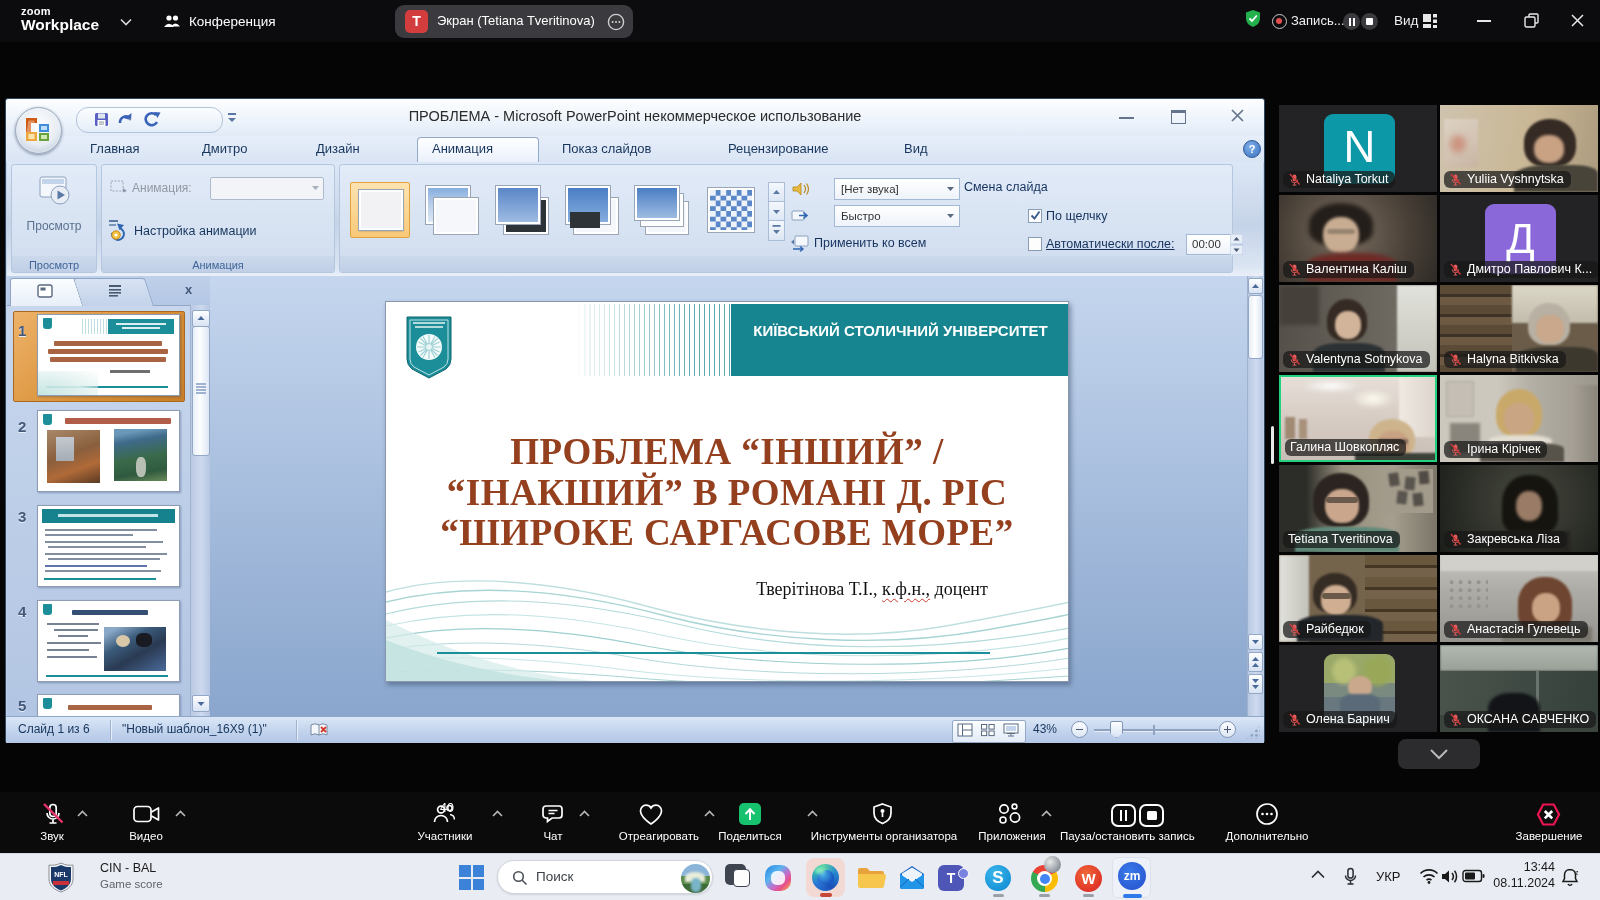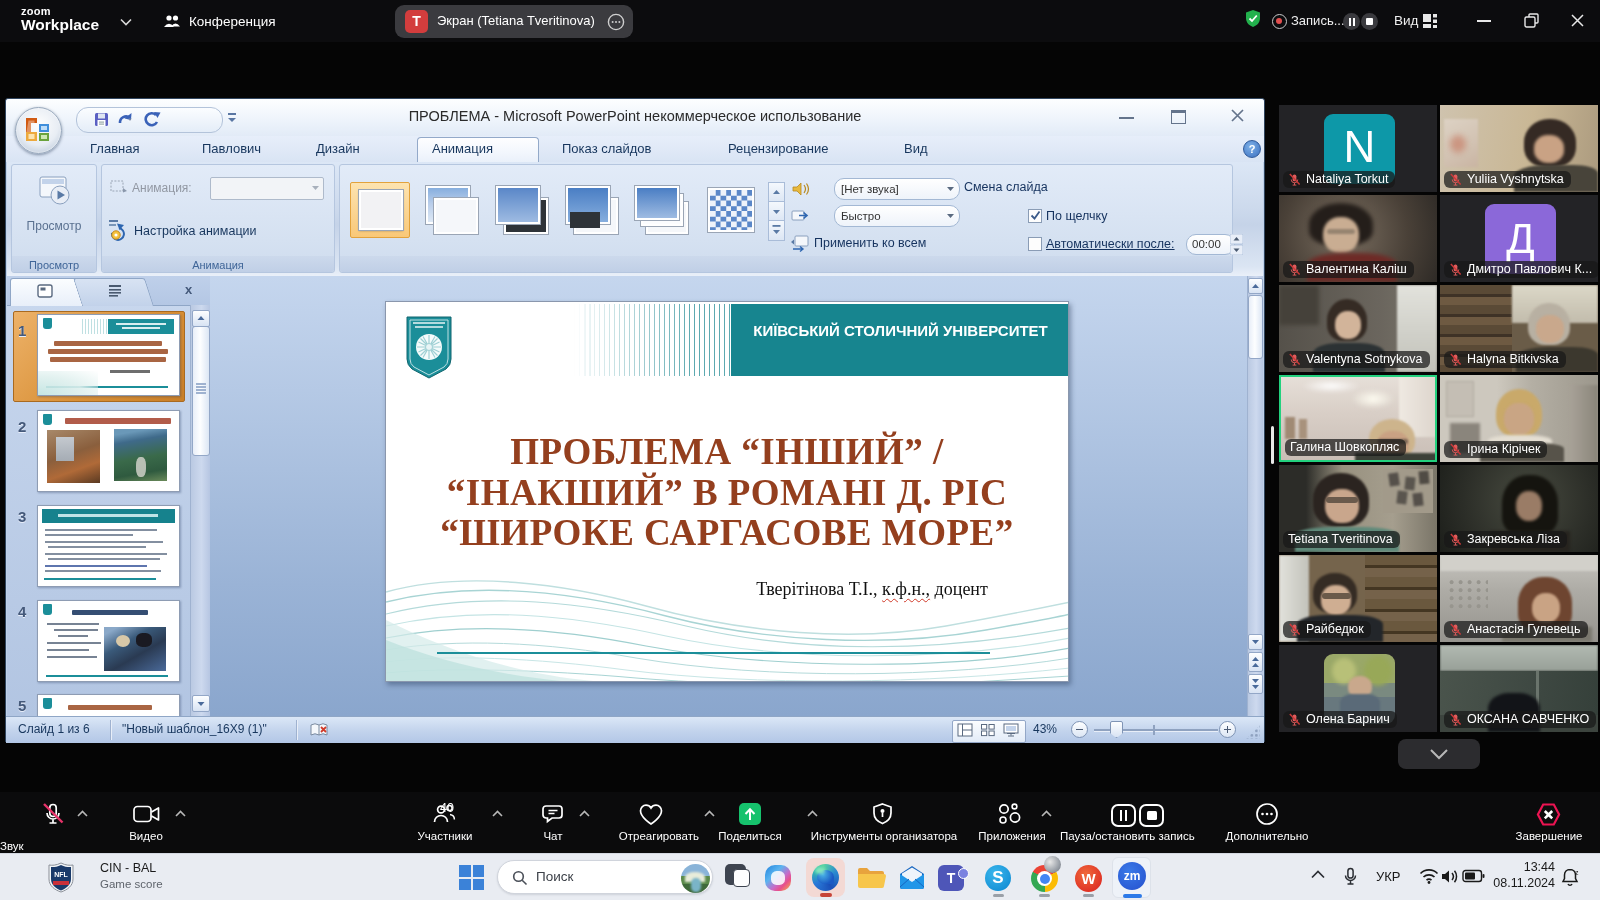--- a/index.html
+++ b/index.html
@@ -4,21 +4,21 @@
 <style>
 html,body{margin:0;padding:0;width:1600px;height:900px;overflow:hidden;background:#000;}
 body{font-family:"Liberation Sans",sans-serif;position:relative;}
 .a{position:absolute;}
 .lbl{position:absolute;left:4px;bottom:4px;height:17px;background:rgba(24,24,24,.72);border-radius:6px;color:#fff;font-size:12.5px;line-height:17px;display:flex;align-items:center;padding:0 7px 0 5px;white-space:nowrap;}
 .mic{width:13px;height:13px;margin-right:5px;flex:0 0 auto;}
 .tile{position:absolute;width:158px;height:87px;overflow:hidden;background:#232326;}
 .tbtxt{color:#fff;font-size:11.5px;}
 .rbl{color:#3f6598;font-size:11px;text-align:center;}
 .rtxt{color:#15325e;font-size:12px;}
-.combo{position:absolute;background:linear-gradient(#fff,#eef3fa);border:1px solid #a3b8d4;border-radius:10px;color:#333;font-size:11.5px;}
+.combo{position:absolute;background:linear-gradient(#fff,#eef3fa);border:1px solid #a3b8d4;border-radius:0;color:#333;font-size:11.5px;}
 .cbx{position:absolute;width:12px;height:12px;background:#fdfdfd;border:1px solid #8a9cb5;}
 .thumbnum{position:absolute;font-size:15px;font-weight:bold;color:#44597a;text-shadow:0 1px 0 #e8eefa;z-index:5;}
 .tslide{position:absolute;background:#fff;border:1px solid #8e9cb3;box-shadow:1px 1px 2px rgba(40,60,100,.35);}
 </style>
 </head>
 <body>
 <div class="a" style="left:0;top:0;width:1600px;height:42px;background:#0c0c0e;">
   <div class="a" style="left:21px;top:5px;color:#fff;font-size:11px;font-weight:bold;letter-spacing:.3px;">zoom</div>
   <div class="a" style="left:21px;top:16px;color:#fff;font-size:15.5px;font-weight:bold;">Workplace</div>
   <svg class="a" style="left:119px;top:17px;" width="14" height="10" viewBox="0 0 14 10">
@@ -109,21 +109,21 @@
         <rect x="4.5" y="18" width="6" height="5" fill="#fbe3b0"></rect>
     <rect x="15" y="8" width="10" height="8" fill="#3f8edb"></rect>
         <rect x="17" y="10" width="6" height="4" fill="#bcdcf8"></rect>
     <rect x="15" y="17" width="10" height="8" fill="#6aa33c"></rect>
         <rect x="17" y="19" width="6" height="4" fill="#cde8b2"></rect>
   </svg>
 </div>
 <div class="a" style="left:0;top:37px;width:1258px;height:26px;background:linear-gradient(#e7eefa,#d9e4f4);">
   <div class="a" style="left:411px;top:1px;width:120px;height:25px;background:linear-gradient(#fefeff,#f2f6fd 60%,#e9f0fa);border:1px solid #93a9c9;border-bottom:none;border-radius:4px 4px 0 0;"></div>
   <div class="a" style="left:84px;top:5px;font-size:13px;color:#17365d;">Главная</div>
-  <div class="a" style="left:196px;top:5px;font-size:13px;color:#17365d;">Павлович</div>
+  <div class="a" style="left:196px;top:5px;font-size:13px;color:#17365d;">Дмитро</div>
   <div class="a" style="left:310px;top:5px;font-size:13px;color:#17365d;">Дизайн</div>
   <div class="a" style="left:426px;top:5px;font-size:13px;color:#17365d;">Анимация</div>
   <div class="a" style="left:556px;top:5px;font-size:13px;color:#17365d;">Показ слайдов</div>
   <div class="a" style="left:722px;top:5px;font-size:13px;color:#17365d;">Рецензирование</div>
   <div class="a" style="left:898px;top:5px;font-size:13px;color:#17365d;">Вид</div>
   <div class="a" style="left:1237px;top:4px;width:16px;height:16px;border-radius:50%;background:radial-gradient(circle at 40% 35%,#7fb2e8,#3a6fc0);border:1px solid #2f5a9a;color:#fff;font-size:11px;font-weight:bold;text-align:center;line-height:16px;">?</div>
 </div>
 <div class="a" style="left:1px;top:63px;width:1256px;height:114px;background:linear-gradient(#dce7f6,#ccd9ec 42%,#c5d3e8 55%,#dbe5f3 92%,#eaf0f9);border-bottom:1px solid #97abc9;">
   <div class="a" style="left:4px;top:2px;width:84px;height:107px;border:1px solid #b5c6df;border-radius:3px;background:linear-gradient(#e2ebf8,#d5e1f1 70%,#cfdcee);">
     <div class="a" style="left:0;bottom:0;width:100%;height:16px;background:linear-gradient(#ccd9ec,#c0cfe6);border-radius:0 0 3px 3px;"></div>
@@ -579,21 +579,21 @@
       <path d="M2 2 L10 10 L18 2" stroke="#b8b8b8" stroke-width="2" fill="none"></path>
     </svg>
   </div>
 <div class="a" style="left:1271px;top:426px;width:3px;height:38px;background:#e8e8e8;border-radius:2px;"></div>
 <div class="a" style="left:0;top:792px;width:1600px;height:61px;background:#0b0b0c;">
   <svg class="a" style="left:40px;top:9px;" width="26" height="26" viewBox="0 0 26 26">
       <path d="M13 3.5a3.2 3.2 0 0 1 3.2 3.2v5.6a3.2 3.2 0 0 1-6.4 0V6.7A3.2 3.2 0 0 1 13 3.5Z" fill="none" stroke="#fff" stroke-width="1.7"></path>
       <path d="M7 12a6 6 0 0 0 12 0M13 18v4M9.5 22h7" stroke="#fff" stroke-width="1.7" fill="none"></path>
       <path d="M4 3L22.5 21.5" stroke="#e8336a" stroke-width="2.4"></path>
     </svg>
-  <div class="tbtxt a" style="left:0px;top:38px;width:104px;margin-top:10px;">Звук</div>
+  <div class="tbtxt a" style="left:0px;top:38px;width:104px;text-align:center;">Звук</div>
   <svg class="a" style="left:76px;top:18px;" width="13" height="8" viewBox="0 0 13 8">
       <path d="M2 6 L6.5 1.5 L11 6" stroke="#b8b8b8" stroke-width="1.6" fill="none"></path>
     </svg>
   <svg class="a" style="left:133px;top:13px;" width="28" height="18" viewBox="0 0 28 18">
       <rect x="1" y="1.5" width="17" height="15" rx="3.5" fill="none" stroke="#fff" stroke-width="1.7"></rect>
       <path d="M18.5 7 L25.5 3 V15 L18.5 11" fill="none" stroke="#fff" stroke-width="1.7" stroke-linejoin="round"></path>
     </svg>
   <div class="tbtxt a" style="left:94px;top:38px;width:104px;text-align:center;">Видео</div>
   <svg class="a" style="left:174px;top:18px;" width="13" height="8" viewBox="0 0 13 8">
       <path d="M2 6 L6.5 1.5 L11 6" stroke="#b8b8b8" stroke-width="1.6" fill="none"></path>

